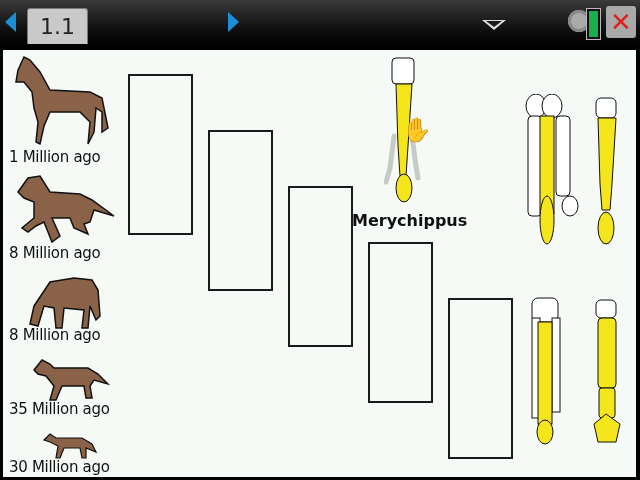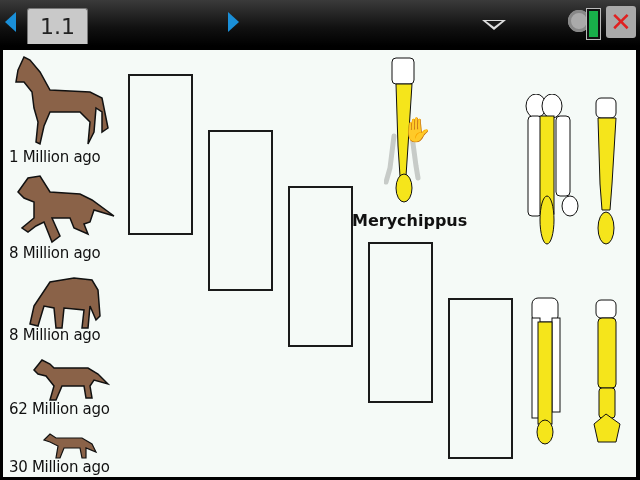--- a/index.html
+++ b/index.html
@@ -49,21 +49,21 @@
 <div class="era" style="left:9px;top:244px">8 Million ago</div>
 
 <svg class="horse" style="left:24px;top:276px" width="82" height="58" viewBox="0 0 82 58">
   <path d="M10 30 L26 6 L50 2 L68 4 L74 14 L76 40 L72 44 L66 30 L64 52 L58 52 L60 34 L40 32 L38 52 L32 52 L30 32 L20 30 L14 50 L6 48 Z" fill="#8a6248" stroke="#111" stroke-width="1.5"></path>
 </svg>
 <div class="era" style="left:9px;top:326px">8 Million ago</div>
 
 <svg class="horse" style="left:32px;top:358px" width="78" height="44" viewBox="0 0 78 44">
   <path d="M2 12 L10 2 L18 6 L22 10 L56 10 L66 16 L76 26 L62 22 L58 28 L60 40 L54 40 L52 28 L30 28 L24 42 L18 42 L22 28 L14 18 L6 16 Z" fill="#8a6248" stroke="#111" stroke-width="1.5"></path>
 </svg>
-<div class="era" style="left:9px;top:400px">62 Million ago</div>
+<div class="era" style="left:9px;top:400px">35 Million ago</div>
 
 <svg class="horse" style="left:42px;top:432px" width="56" height="28" viewBox="0 0 56 28">
   <path d="M2 8 L8 2 L14 6 L40 6 L50 12 L54 20 L44 16 L44 26 L40 26 L38 16 L22 16 L18 26 L14 26 L16 14 L8 10 Z" fill="#8a6248" stroke="#111" stroke-width="1.2"></path>
 </svg>
 <div class="era" style="left:9px;top:458px">30 Million ago</div>
 
 <div class="box" style="left:128px;top:74px;height:161px;width:65px"></div>
 <div class="box" style="left:208px;top:130px;height:161px;width:65px"></div>
 <div class="box" style="left:288px;top:186px;height:161px;width:65px"></div>
 <div class="box" style="left:368px;top:242px;height:161px;width:65px"></div>

